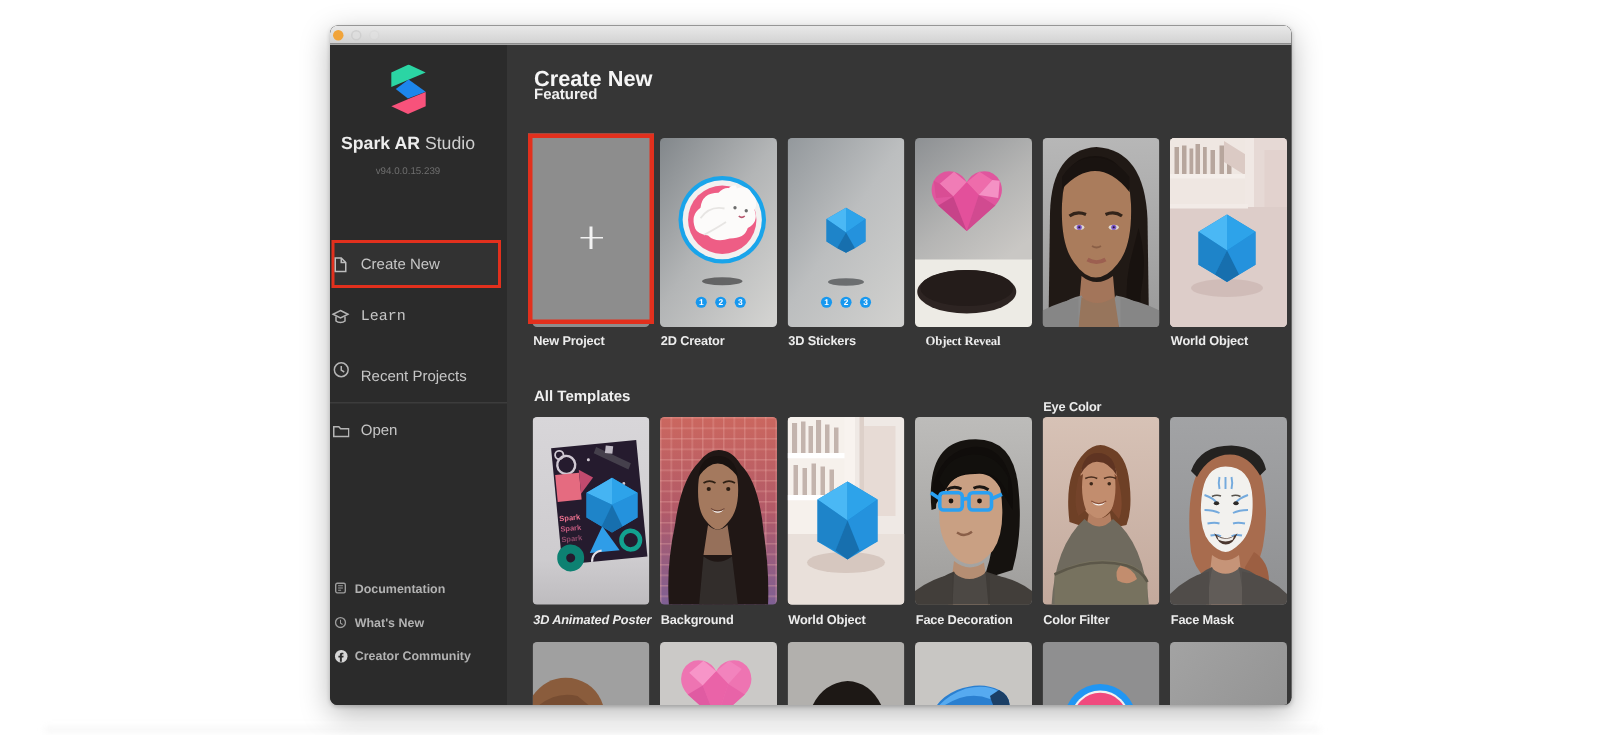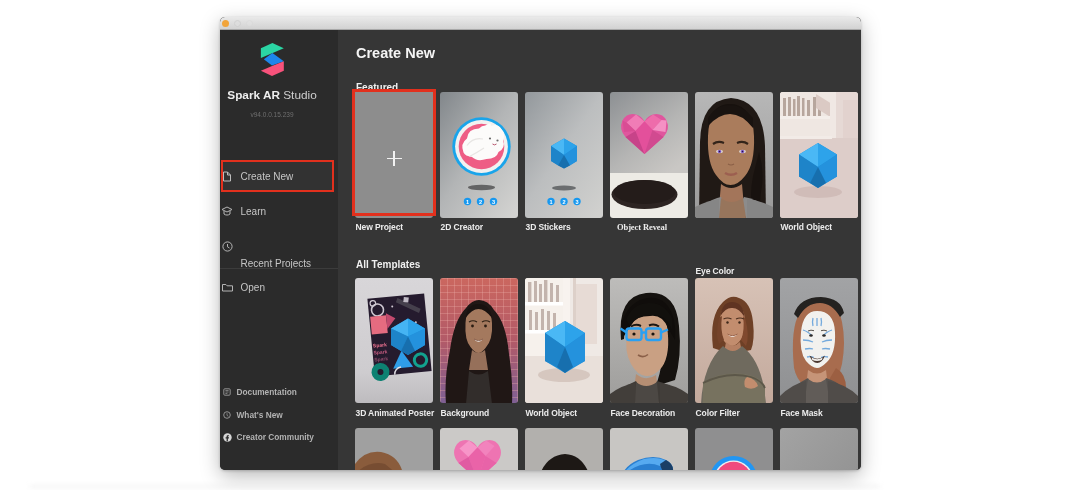--- a/index.html
+++ b/index.html
@@ -43,26 +43,26 @@
 
     <svg class="abs" style="left:2px; top:141px;" width="10" height="11" viewBox="0 0 10 11">
       <path d="M1.5 1 h4 l3 3 v6 h-7 z" fill="none" stroke="#bdbdbd" stroke-width="1"></path>
       <path d="M5.5 1 v3 h3" fill="none" stroke="#bdbdbd" stroke-width="1"></path>
     </svg>
     <div class="mlabel" style="top:141px;">Create New</div>
     <svg class="abs" style="left:1px; top:176.5px;" width="12" height="11" viewBox="0 0 12 11">
       <path d="M6 1 L11 3.5 L6 6 L1 3.5 Z" fill="none" stroke="#b5b5b5" stroke-width="1"></path>
       <path d="M3 5 v3 c1.5 1.4 4.5 1.4 6 0 v-3" fill="none" stroke="#b5b5b5" stroke-width="1"></path>
     </svg>
-    <div class="mlabel" style="top:176.5px;">Learn</div>
+    <div class="mlabel" style="top:176.5px;font-family:Liberation Mono, monospace;">Learn</div>
     <svg class="abs" style="left:2px; top:211.5px;" width="11" height="11" viewBox="0 0 11 11">
       <circle cx="5.5" cy="5.5" r="4.6" fill="none" stroke="#b5b5b5" stroke-width="1"></circle>
       <path d="M5.5 3 v2.8 l2 1.2" fill="none" stroke="#b5b5b5" stroke-width="1"></path>
     </svg>
-    <div class="mlabel" style="top:228px;">Recent Projects</div>
+    <div class="mlabel" style="top:216px;">Recent Projects</div>
     <div class="abs" style="left:0; top:238.5px; width:118px; height:1px; background:#3c3c3c;"></div>
     <svg class="abs" style="left:2px; top:253px;" width="11" height="9" viewBox="0 0 11 9">
       <path d="M0.5 8 v-6.5 h3.4 l1.2 1.3 h5.4 v5.2 z" fill="none" stroke="#b5b5b5" stroke-width="1"></path>
     </svg>
     <div class="mlabel" style="top:252px;">Open</div>
 
     <svg class="abs" style="left:2.5px; top:358.5px;" width="8" height="8" viewBox="0 0 8 8">
       <rect x="0.8" y="0.8" width="6.4" height="6.4" rx="1" fill="none" stroke="#9d9d9d" stroke-width="0.9"></rect>
       <path d="M2.4 2.5 h3.2 M2.4 4 h3.2 M2.4 5.5 h2" stroke="#9d9d9d" stroke-width="0.7"></path>
     </svg>
@@ -73,21 +73,21 @@
     </svg>
     <div class="blabel" style="top:381px;">What's New</div>
     <svg class="abs" style="left:2.5px; top:403px;" width="9" height="9" viewBox="0 0 9 9">
       <circle cx="4.5" cy="4.5" r="4.2" fill="#d6d6d6"></circle>
       <path d="M5.8 2.2 h-1 c-0.8 0-1.2 0.5-1.2 1.2 v0.8 h-1 v1.2 h1 v2.8 h1.3 v-2.8 h1 l0.2-1.2 h-1.2 v-0.6 c0-0.3 0.15-0.45 0.5-0.45 h0.7 z" fill="#2b2b2b"></path>
     </svg>
     <div class="blabel" style="top:403px;">Creator Community</div>
   </div>
   <div id="main">
     <div class="abs" style="left:18px; top:16px; color:#f5f5f5; font-size:14.5px; font-weight:bold; line-height:15px;">Create New</div>
-    <div class="shead" style="top:53px;">Featured</div>
+    <div class="shead" style="top:29px;">Featured</div>
     <div class="shead" style="top:230.5px;">All Templates</div>
 
     <div class="card" style="left:16.5px; top:62.5px; background:#8d8d8d;"></div>
     <div class="abs" style="left:13.5px; top:59px; width:84px; height:127.5px; border:3px solid #e2301d; background:#8d8d8d;">
       <div class="abs" style="left:32px; top:66.1px; width:15px; height:1.8px; background:#f2f2f2;"></div>
       <div class="abs" style="left:38.6px; top:59.5px; width:1.8px; height:15px; background:#f2f2f2;"></div>
     </div>
     <div class="card" id="c2d" style="left:101.5px; top:62.5px;">
       <svg width="78" height="126" viewBox="0 0 78 126">
         <defs>
@@ -434,21 +434,21 @@
         <path d="M29.5 77.5 q8 6.5 15.5 0 q-2.8 7.5 -7.8 7.5 q-5 0 -7.7 -7.5 z" fill="#4a372f"></path>
         <path d="M31.5 79.5 q5.8 3.4 11.2 0 l-0.9 2.4 q-4.8 2.3 -9.5 0 z" fill="#efece8"></path>
         <path d="M28 92 Q37 99 46 92 L50 126 L24 126 Z" fill="#c69478"></path>
         <path d="M4 126 Q14 106 28 100 L33 110 27 126 Z" fill="#55514e"></path>
         <path d="M74 126 Q66 106 46 100 L42 110 48 126 Z" fill="#55514e"></path>
         <path d="M24 126 L28 101 Q37 108 46 101 L50 126 Z" fill="#615c58"></path>
         <path d="M0 118 Q12 106 26 103 L26 126 L0 126 Z" fill="#504c49"></path>
         <path d="M78 118 Q66 106 48 103 L48 126 L78 126 Z" fill="#504c49"></path>
       </svg>
     </div>
-    <div class="clabel" style="left:17.5px; top:379.5px;">3D Animated Poster</div>
+    <div class="clabel" style="left:17.5px; top:379.5px;font-style:italic;">3D Animated Poster</div>
     <div class="clabel" style="left:102.5px; top:379.5px;">Background</div>
     <div class="clabel" style="left:187.5px; top:379.5px;">World Object</div>
     <div class="clabel" style="left:272.5px; top:379.5px;">Face Decoration</div>
     <div class="clabel" style="left:357.5px; top:379.5px;">Color Filter</div>
     <div class="clabel" style="left:442.5px; top:379.5px;">Face Mask</div>
 
     <div class="card" id="b1" style="left:16.5px; top:398.5px;">
       <svg width="78" height="126" viewBox="0 0 78 126">
         <rect width="78" height="126" fill="#a0a0a0"></rect>
         <path d="M0 36 Q10 22 26 24 Q42 27 47 42 L47 56 L0 56 Z" fill="#8a5c3c"></path>

